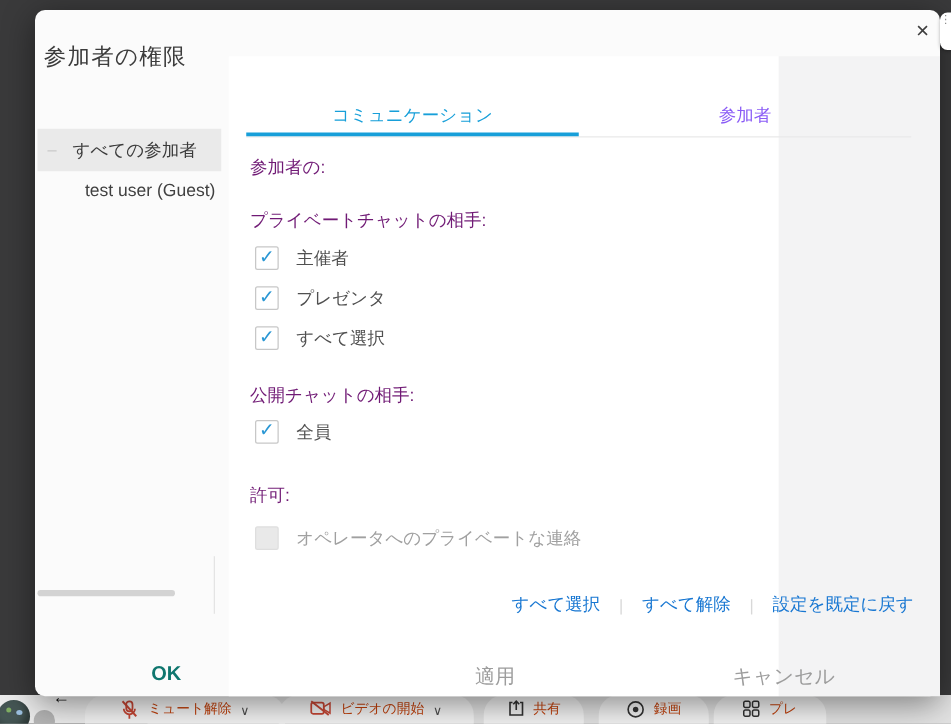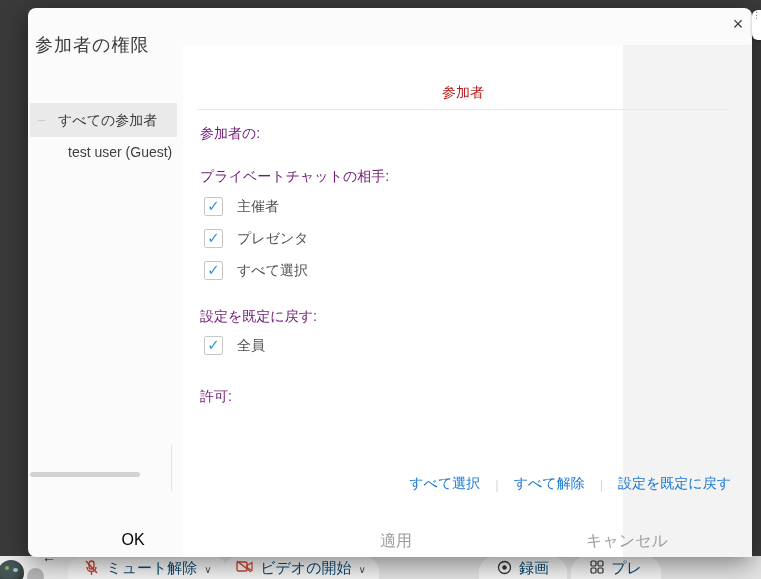--- a/index.html
+++ b/index.html
@@ -9,21 +9,21 @@
     font-family:"Liberation Sans","DejaVu Sans",sans-serif;
     -webkit-font-smoothing:antialiased;
   }
   .abs{position:absolute;}
 
   
   #toolbar{left:0;top:556px;width:761px;height:23px;background:#ececec;}
   #toolbar-pane{left:118px;top:0;width:643px;height:23px;background:#e3e3e3;border-radius:18px 0 0 0;}
   .pill{top:0;height:23px;background:#f4f4f4;border-radius:16px 16px 0 0;
         display:flex;align-items:flex-start;justify-content:center;gap:7px;padding-top:3px;box-sizing:border-box;}
-  .pill .tb-label{font-size:15px;color:#0c4a6e;line-height:17px;white-space:nowrap;}
+  .pill .tb-label{font-size:11px;color:#c2410c;line-height:17px;white-space:nowrap;}
   .pill .chev{font-size:10px;color:#4f4f4f;line-height:17px;margin-top:2px;}
   .tb-ic{margin-top:1px;flex:0 0 auto;}
   #avatar-big{left:-2px;top:560px;width:26px;height:26px;border-radius:50%;background:#455654;
               box-shadow:inset -3px -4px 6px rgba(0,0,0,.35);}
   #avatar-dot1{left:5px;top:566px;width:4px;height:4px;border-radius:50%;background:#7fae62;}
   #avatar-dot2{left:13px;top:568px;width:5px;height:4px;border-radius:50%;background:#9cc0e0;}
   #avatar-small{left:27px;top:568px;width:17px;height:17px;border-radius:50%;background:#b5b5b5;}
   #cursor{left:42px;top:549px;font-size:14px;font-weight:bold;color:#111;
           text-shadow:0 0 2px #fff;}
 
@@ -42,41 +42,41 @@
   .sel-dash{position:absolute;left:8px;top:0;color:#c6c6c6;font-size:13px;}
   #side-scroll-thumb{left:2px;top:464px;width:110px;height:5px;border-radius:3px;background:#d3d3d3;}
   #side-track{left:143px;top:437px;width:1px;height:46px;background:#e4e4e4;}
 
   
   #content-white{left:155px;top:37px;width:440px;height:512px;background:#ffffff;}
   #content-gray{left:595px;top:37px;width:129px;height:512px;background:#f3f3f4;}
 
   
   #tabs{left:169px;top:72px;width:532px;height:29px;display:flex;border-bottom:1px solid #e9e9e9;}
-  .tab{flex:1;text-align:center;font-size:14px;color:#b91c1c;line-height:24px;box-sizing:border-box;height:29px;}
+  .tab{flex:1;text-align:center;font-size:14px;color:#8b5cf6;line-height:24px;box-sizing:border-box;height:29px;}
   .tab.active{color:#179fd9;border-bottom:3px solid #179fd9;}
 
   
   .sec-label{left:172px;font-size:14px;color:#701a75;white-space:nowrap;}
   .cbrow{display:flex;align-items:center;gap:14px;left:176px;}
   .cb{width:19px;height:19px;box-sizing:border-box;border:1px solid #c7c7c7;border-radius:2px;background:#fff;
       display:flex;align-items:center;justify-content:center;}
   .cb .mark{color:#2a97d4;font-size:15px;font-weight:bold;line-height:1;transform:translateY(-1px);}
   .cb.disabled{background:#e9e9e9;border-color:#dedede;}
   .cb-label{font-size:14px;color:#505050;white-space:nowrap;}
   .cb-label.dim{color:#a0a0a0;}
 
   
   #links{left:0;top:467px;width:703px;display:flex;justify-content:flex-end;align-items:center;gap:15px;}
   .lnk{font-size:14px;color:#1877d2;white-space:nowrap;cursor:default;}
   .lnk-sep{color:#d8d8d8;font-size:13px;}
 
   
   .foot-btn{top:523px;transform:translateX(-50%);font-size:16px;white-space:nowrap;cursor:default;}
-  #btn-ok{left:105px;color:#000000;}
+  #btn-ok{left:105px;color:#0f766e;font-weight:bold;}
   #btn-apply{left:336px;color:#9d9d9d;margin-left:32px;}
   #btn-cancel{left:599px;color:#9d9d9d;}
 
   
   #edge-btn{right:0;top:10px;width:9px;height:30px;background:#fff;border-radius:6px 0 0 6px;
             box-shadow:0 1px 3px rgba(0,0,0,.3);color:#8a8a8a;font-size:9px;line-height:10px;
             text-align:center;overflow:hidden;}
 </style>
 </head>
 <body>
@@ -98,20 +98,27 @@
   <div class="pill abs" style="left:223px;width:156px">
     <svg class="tb-ic" width="17" height="13" viewBox="0 0 17 13">
       <rect x="1" y="2" width="10" height="9" rx="1.5" fill="none" stroke="#c74634" stroke-width="1.4"></rect>
       <path d="M11 5.5 L16 2.5 V10.5 L11 7.5Z" fill="none" stroke="#c74634" stroke-width="1.2"></path>
       <line x1="1" y1="1" x2="15" y2="12" stroke="#c74634" stroke-width="1.5"></line>
     </svg>
     <span class="tb-label">ビデオの開始</span>
     <span class="chev">∨</span>
   </div>
 
+  <div class="pill abs" style="left:387px;width:80px">
+    <svg class="tb-ic" width="14" height="14" viewBox="0 0 14 14">
+      <path d="M4 2 H2 V12 H12 V2 H10" fill="none" stroke="#333" stroke-width="1.3"></path>
+      <path d="M7 8 V1 M4.6 3.4 L7 1 L9.4 3.4" fill="none" stroke="#333" stroke-width="1.3"></path>
+    </svg>
+    <span class="tb-label">共有</span>
+  </div>
 
   <div class="pill abs" style="left:571px;width:90px">
     <svg class="tb-ic" width="14" height="14" viewBox="0 0 14 14">
       <rect x="1" y="1" width="5" height="5" rx="1.2" fill="none" stroke="#333" stroke-width="1.2"></rect>
       <rect x="8" y="1" width="5" height="5" rx="1.2" fill="none" stroke="#333" stroke-width="1.2"></rect>
       <rect x="1" y="8" width="5" height="5" rx="1.2" fill="none" stroke="#333" stroke-width="1.2"></rect>
       <rect x="8" y="8" width="5" height="5" rx="1.2" fill="none" stroke="#333" stroke-width="1.2"></rect>
     </svg>
     <span class="tb-label">プレ</span>
   </div>
@@ -145,20 +152,21 @@
       <span>test user (Guest)</span>
     </div>
   </div>
   <div id="side-scroll-thumb" class="abs"></div>
   <div id="side-track" class="abs"></div>
 
   <div id="content-white" class="abs"></div>
   <div id="content-gray" class="abs"></div>
 
   <div id="tabs" class="abs">
+    <div class="tab active">コミュニケーション</div>
     <div class="tab">参加者</div>
   </div>
 
   <div class="sec-label abs" style="top:117px">参加者の:</div>
   <div class="sec-label abs" style="top:160px">プライベートチャットの相手:</div>
 
   <div class="cbrow abs" style="top:189px">
     <span class="cb">
         <i class="mark">✓</i>
       </span>
@@ -170,29 +178,33 @@
       </span>
     <span class="cb-label">プレゼンタ</span>
   </div>
   <div class="cbrow abs" style="top:253px">
     <span class="cb">
         <i class="mark">✓</i>
       </span>
     <span class="cb-label">すべて選択</span>
   </div>
 
-  <div class="sec-label abs" style="top:300px">設定を既定に戻す:</div>
+  <div class="sec-label abs" style="top:300px">公開チャットの相手:</div>
   <div class="cbrow abs" style="top:328px">
     <span class="cb">
         <i class="mark">✓</i>
       </span>
     <span class="cb-label">全員</span>
   </div>
 
   <div class="sec-label abs" style="top:380px">許可:</div>
+  <div class="cbrow abs" style="top:413px">
+    <span class="cb disabled"></span>
+    <span class="cb-label dim">オペレータへのプライベートな連絡</span>
+  </div>
 
   <div id="links" class="abs">
     <span class="lnk">すべて選択</span>
     <span class="lnk-sep">|</span>
     <span class="lnk">すべて解除</span>
     <span class="lnk-sep">|</span>
     <span class="lnk">設定を既定に戻す</span>
   </div>
 
   <div id="btn-ok" class="foot-btn abs">OK</div>

